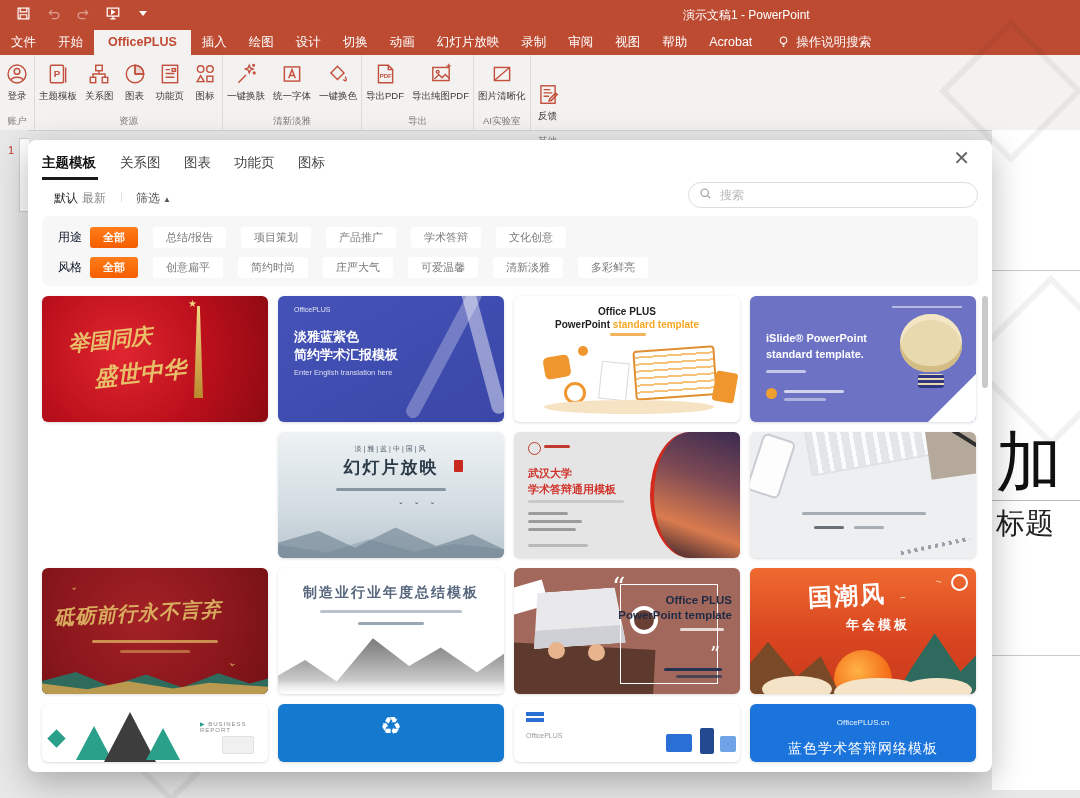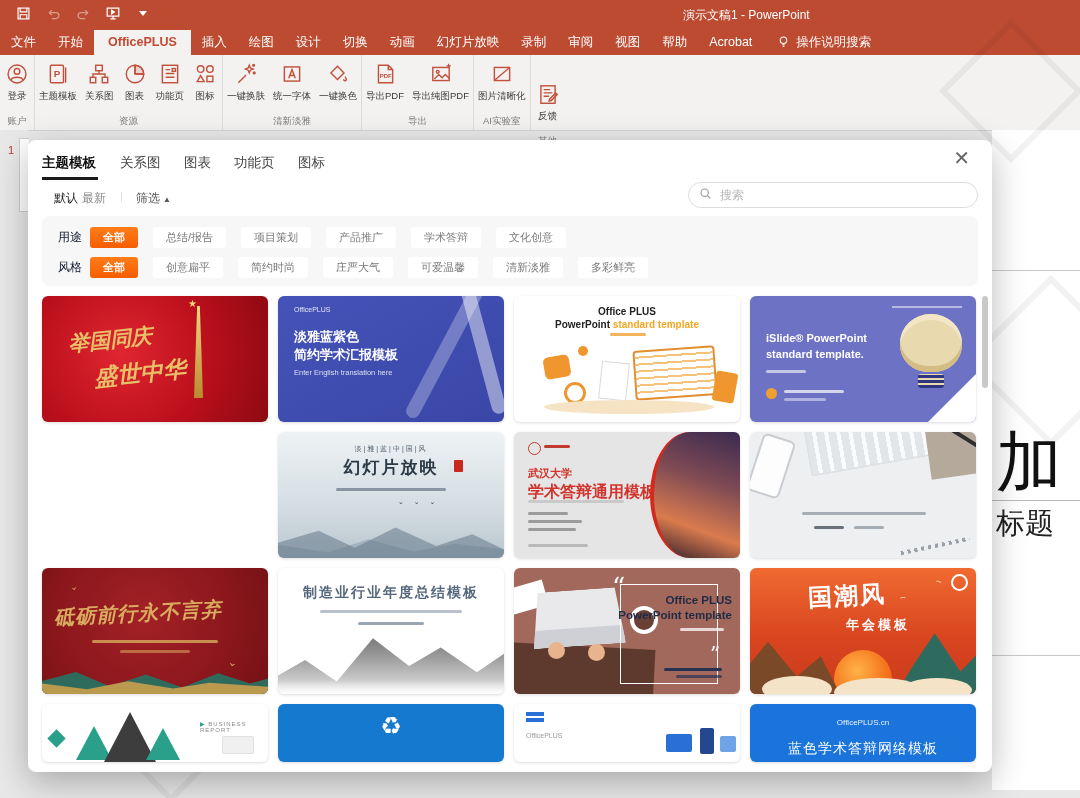--- a/index.html
+++ b/index.html
@@ -143,21 +143,21 @@
   .t5 .birds{position:absolute;left:120px;top:66px;font-size:7px;color:#38444e;letter-spacing:4px;}
 
   
   .t6{background:#e5e5e5;}
   .t6 .photo{position:absolute;right:0;top:0;width:86px;height:126px;border-left:4px solid #d42a1e;
      border-radius:46% 0 0 46% / 52% 0 0 52%;
      background:linear-gradient(200deg,#3a2a50 0%,#7e4a54 38%,#d97b4e 72%,#2a1a2a 100%);}
   .t6 .logo{position:absolute;left:14px;top:10px;width:11px;height:11px;border:1.5px solid #c03a2e;border-radius:50%;}
   .t6 .logotxt{left:30px;top:13px;width:26px;height:3px;background:#c03a2e;}
   .t6 .l1{position:absolute;left:14px;top:34px;font-size:11px;font-weight:bold;color:#d0342c;}
-  .t6 .l2{position:absolute;left:14px;top:50px;font-size:16px;font-weight:bold;color:#d0342c;}
+  .t6 .l2{position:absolute;left:14px;top:50px;font-size:11px;font-weight:bold;color:#d0342c;}
   .t6 .s1{left:14px;top:68px;width:96px;height:2.5px;background:#c9c9c9;}
   .t6 .s2{left:14px;top:80px;width:40px;height:2.5px;background:#9c9c9c;}
   .t6 .s3{left:14px;top:88px;width:54px;height:2.5px;background:#9c9c9c;}
   .t6 .s4{left:14px;top:96px;width:48px;height:2.5px;background:#9c9c9c;}
   .t6 .s5{left:14px;top:112px;width:60px;height:2.5px;background:#b9b9b9;}
 
   
   .t7{background:#edeff1;}
   .t7 .kb{position:absolute;left:56px;top:-18px;width:130px;height:52px;background:#fafbfc;border-radius:4px;
      transform:rotate(-10deg);box-shadow:inset 0 0 0 2px #dfe2e5;

